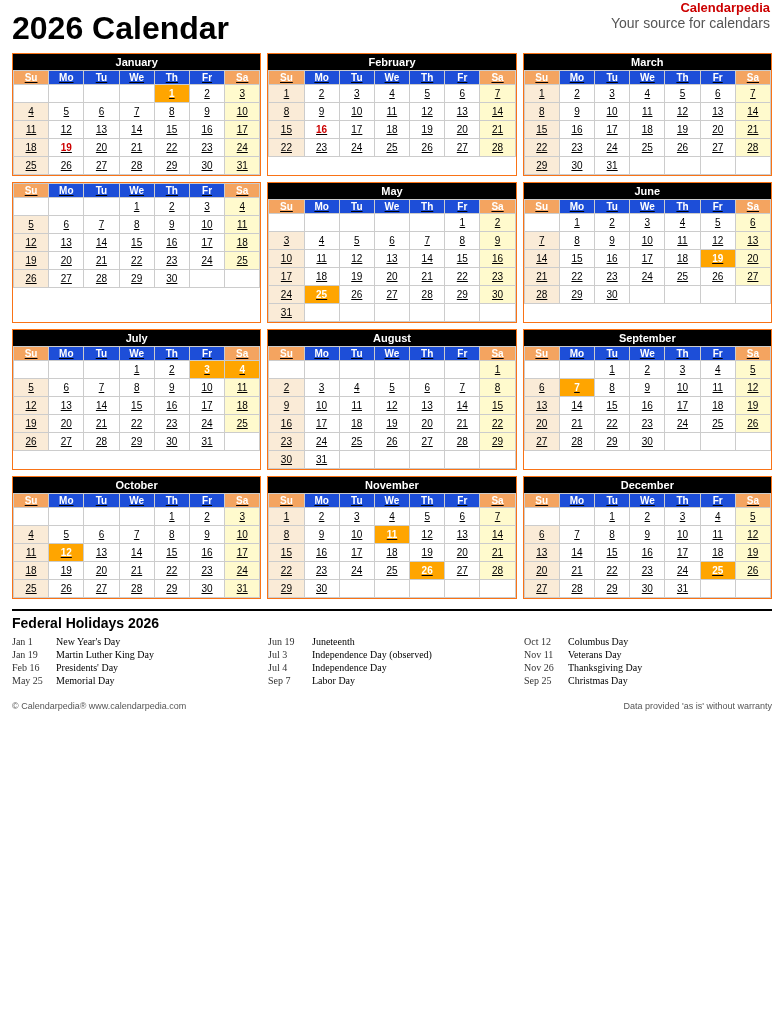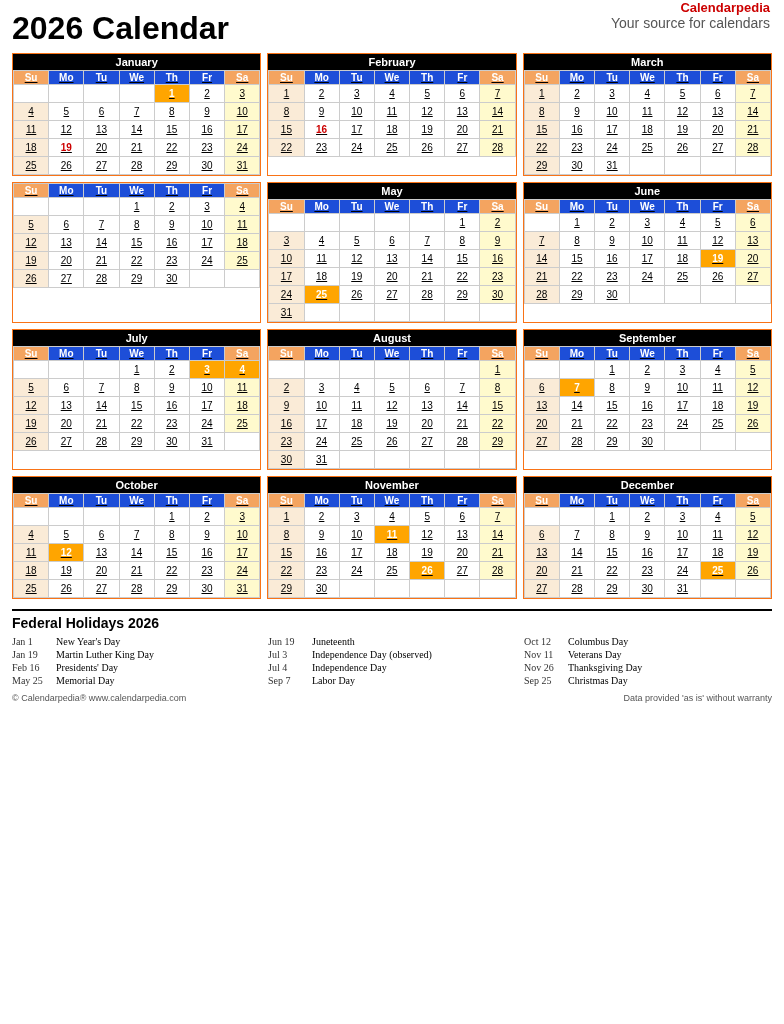--- a/index.html
+++ b/index.html
@@ -89,21 +89,21 @@
     .holiday-row {
       display: flex;
       gap: 4px;
       font-size: 10px;
       padding: 1px 0;
       font-family: Liberation Serif, serif;
     }
     .hdate { min-width: 40px; font-weight: normal; color: #333; }
     .hname { color: #000; }
     .footer {
-      margin-top: 6px;
+      margin-top: 14px;
       font-size: 9px;
       color: #555;
       display: flex;
       justify-content: space-between;
     }
   </style>
 </head>
 <body style="position:relative;">
 
 <div class="page-title">2026 Calendar</div>

